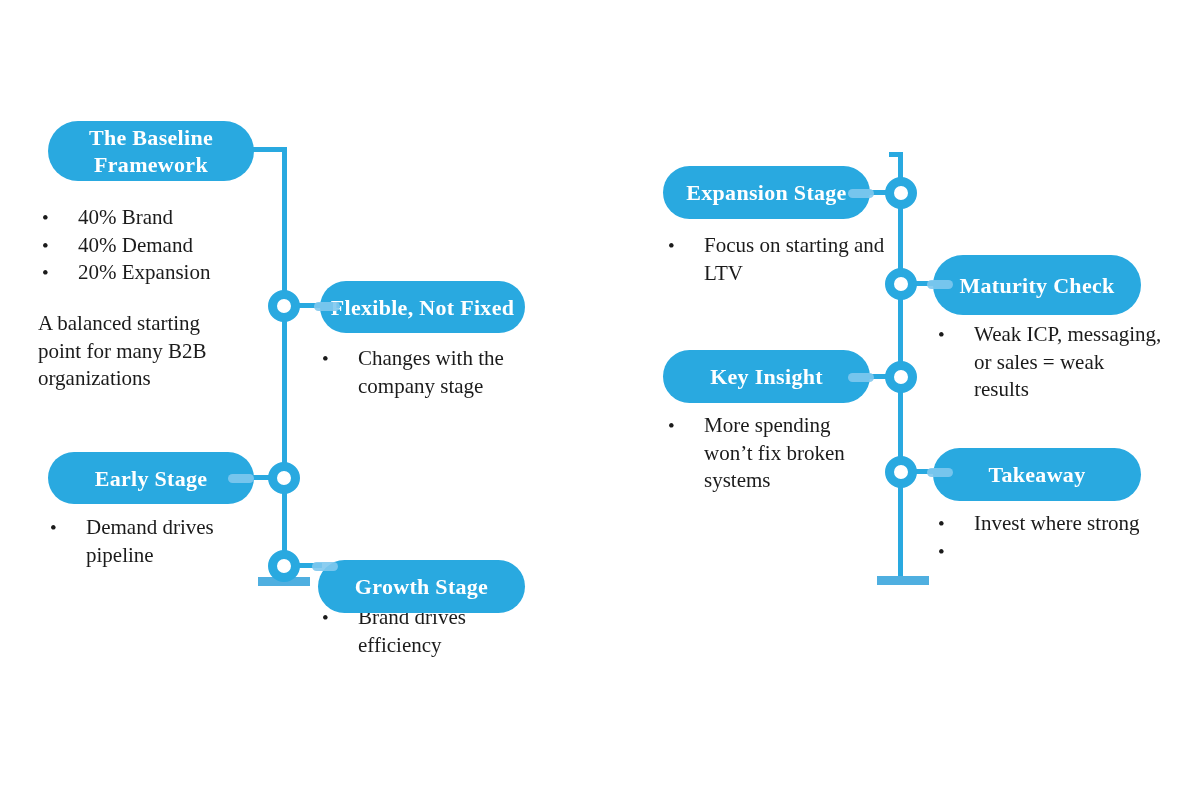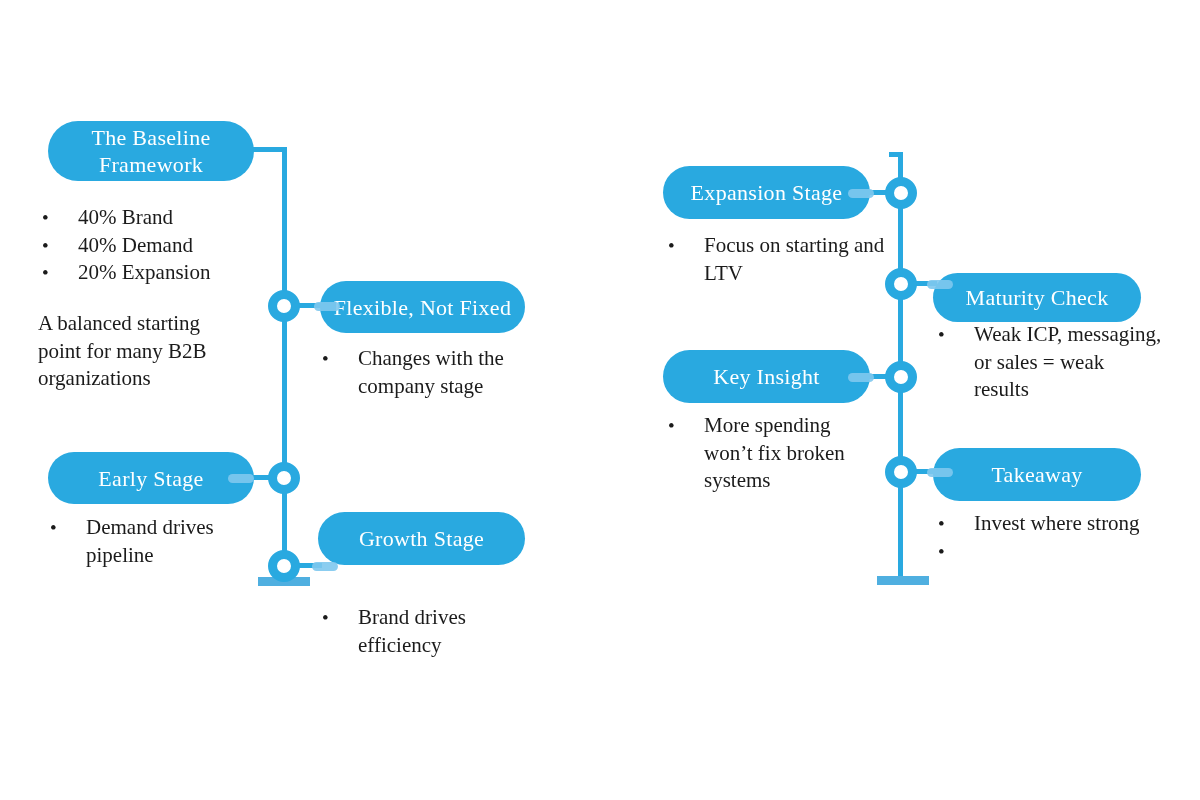--- a/index.html
+++ b/index.html
@@ -3,21 +3,21 @@
 <meta charset="utf-8">
 <style>
   html,body{margin:0;padding:0;background:#ffffff;}
   #canvas{
     position:relative;width:1200px;height:800px;background:#ffffff;overflow:hidden;
     font-family:"Liberation Serif", serif;
   }
   .pill{
     position:absolute;background:var(--accent);color:#ffffff;border-radius:999px;
     display:flex;align-items:center;justify-content:center;text-align:center;
-    font-weight:normal;font-size:22px;line-height:27px;white-space:pre-line;z-index:2;
+    font-weight:bold;font-size:22px;line-height:27px;white-space:pre-line;z-index:2;
     letter-spacing:.3px;
   }
   .vline,.hline,.cap{position:absolute;background:var(--accent);z-index:1;}
   .node{
     position:absolute;width:32px;height:32px;box-sizing:border-box;
     border:9px solid var(--accent);background:#ffffff;border-radius:50%;z-index:4;
   }
   .endbar{position:absolute;height:9px;background:var(--accent_soft);z-index:1;}
   .tip{position:absolute;height:9px;width:26px;background:var(--accent_tip);border-radius:5px;z-index:3;opacity:.9;}
   .bullets{position:absolute;color:var(--text);font-size:21px;line-height:27.5px;}
@@ -76,21 +76,21 @@
   </div>
 
   <div class="pill" style="left:48px;top:452px;width:206px;height:52px;">Early Stage</div>
   <div class="bullets" style="left:50px;top:514px;width:195px;">
     <div class="bullet">
       <span class="dot">•</span>
       <span class="btext">Demand drives pipeline</span>
     </div>
   </div>
 
-  <div class="pill" style="left:318px;top:512px;width:207px;height:53px;">Growth Stage</div>
+  <div class="pill" style="left:318px;top:560px;width:207px;height:53px;">Growth Stage</div>
   <div class="bullets" style="left:322px;top:604px;width:185px;">
     <div class="bullet">
       <span class="dot">•</span>
       <span class="btext">Brand drives efficiency</span>
     </div>
   </div>
 
   <div class="vline" style="left:898px;top:152px;width:5px;height:430px;"></div>
   <div class="cap" style="left:889px;top:152px;width:14px;height:5px;"></div>
   <div class="endbar" style="left:877px;top:576px;width:52px;"></div>
@@ -111,21 +111,21 @@
   <div class="tip" style="left:927px;top:468px;"></div>
 
   <div class="pill" style="left:663px;top:166px;width:207px;height:53px;">Expansion Stage</div>
   <div class="bullets" style="left:668px;top:232px;width:220px;">
     <div class="bullet">
       <span class="dot">•</span>
       <span class="btext">Focus on starting and LTV</span>
     </div>
   </div>
 
-  <div class="pill" style="left:933px;top:273px;width:208px;height:49px;">Maturity Check</div>
+  <div class="pill" style="left:933px;top:255px;width:208px;height:60px;">Maturity Check</div>
   <div class="bullets" style="left:938px;top:321px;width:225px;">
     <div class="bullet">
       <span class="dot">•</span>
       <span class="btext">Weak ICP, messaging, or sales = weak results</span>
     </div>
   </div>
 
   <div class="pill" style="left:663px;top:350px;width:207px;height:53px;">Key Insight</div>
   <div class="bullets" style="left:668px;top:412px;width:200px;">
     <div class="bullet">

